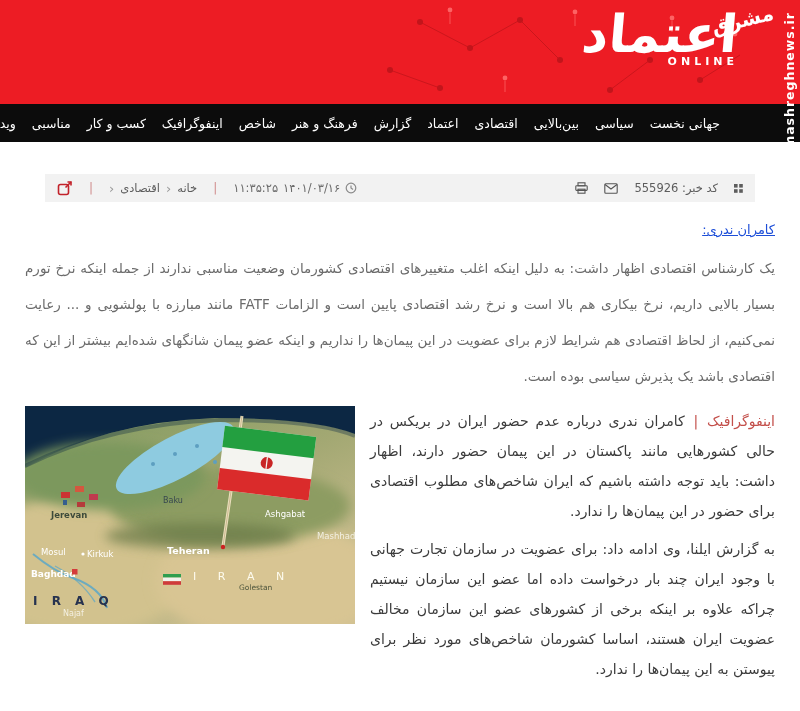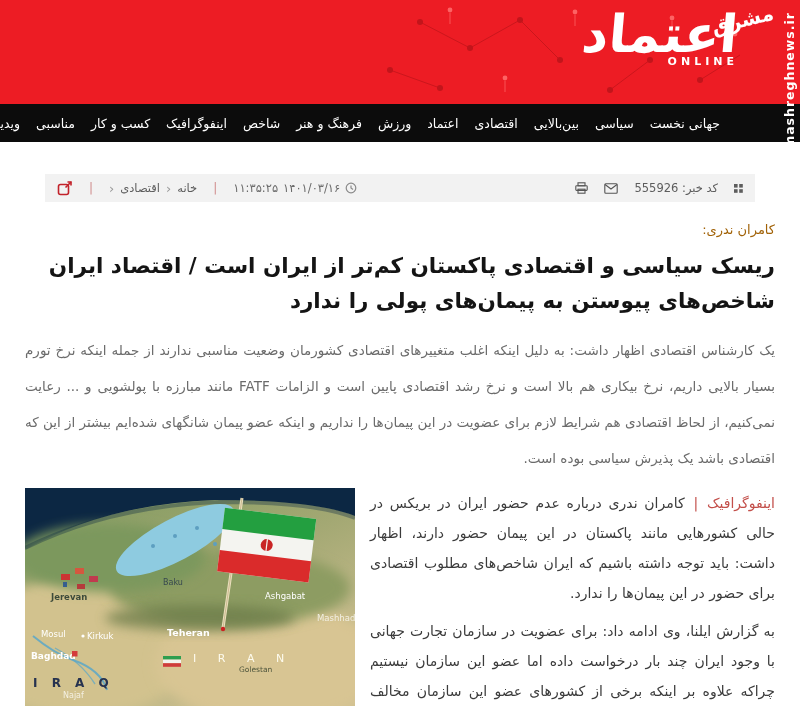--- a/index.html
+++ b/index.html
@@ -33,21 +33,21 @@
   .tb-left { display:flex; align-items:center; gap:16px; direction:ltr; }
   .tb-right { display:flex; align-items:center; gap:16px; direction:rtl; }
   .tb-sep { color:#d08c8c; font-size:12px; }
   .crumbs { display:flex; align-items:center; gap:6px; direction:rtl; }
   .crumb { color:#5d5d5d; cursor:pointer; }
   .chev { color:#999; font-size:13px; }
   .dt { display:flex; align-items:center; gap:5px; direction:rtl; color:#6a6a6a; }
   .icon-btn { display:inline-flex; align-items:center; cursor:pointer; }
 
   
-  .kicker { margin-top:20px; font-size:13px; color:#a16207; }
+  .kicker { margin-top:20px; font-size:13px; color:#1d4ed8;text-decoration:underline; }
   .headline { margin-top:12px; font-size:21.5px; font-weight:bold; color:#141414; line-height:1.62; text-align:right; }
   .lead { margin-top:13px; font-size:13.5px; color:#6b6b6b; line-height:36px; text-align:justify; }
   .article-body { margin-top:12px; display:flex; direction:ltr; gap:15px; }
   .photo { flex:0 0 330px; height:218px; }
   .body-text { flex:1; direction:rtl; font-size:14px; color:#3b3b3b; line-height:30px; text-align:justify; }
   .body-text p { margin-bottom:8px; }
   .source-tag { color:#c34f4a; }
   .tag-sep { color:#c34f4a; padding:0 2px; }
 </style>
 </head>
@@ -97,21 +97,21 @@
   </div>
   <div class="wm-logo">مشرق</div>
 </div>
 
 <div class="nav">
   <span class="nav-item">جهانی نخست</span>
   <span class="nav-item">سیاسی</span>
   <span class="nav-item">بین‌بالایی</span>
   <span class="nav-item">اقتصادی</span>
   <span class="nav-item">اعتماد</span>
-  <span class="nav-item">ورزش</span>
+  <span class="nav-item">گزارش</span>
   <span class="nav-item">فرهنگ و هنر</span>
   <span class="nav-item">شاخص</span>
   <span class="nav-item">اینفوگرافیک</span>
   <span class="nav-item">کسب و کار</span>
   <span class="nav-item">مناسبی</span>
   <span class="nav-item">ویدیو</span>
 </div>
 
 <div class="page">
 
@@ -166,21 +166,20 @@
         <svg width="13" height="12" viewBox="0 0 13 12" fill="none" stroke="#555" stroke-width="1.1">
           <rect x="3" y="0.8" width="7" height="3"></rect>
             <rect x="0.8" y="3.8" width="11.4" height="4.6" rx="0.8"></rect>
           <rect x="3" y="7.2" width="7" height="4"></rect>
         </svg>
       </span>
     </div>
   </div>
 
   <div class="kicker">کامران ندری:</div>
-  <h1 class="headline">ریسک سیاسی و اقتصادی پاکستان کم‌تر از ایران است / اقتصاد ایران شاخص‌های پیوستن به پیمان‌های پولی را ندارد</h1>
   <p class="lead">یک کارشناس اقتصادی اظهار داشت: به دلیل اینکه اغلب متغییرهای اقتصادی کشورمان وضعیت مناسبی ندارند از جمله اینکه نرخ تورم بسیار بالایی داریم، نرخ بیکاری هم بالا است و نرخ رشد اقتصادی پایین است و الزامات FATF مانند مبارزه با پولشویی و ... رعایت نمی‌کنیم، از لحاظ اقتصادی هم شرایط لازم برای عضویت در این پیمان‌ها را نداریم و اینکه عضو پیمان شانگهای شده‌ایم بیشتر از این که اقتصادی باشد یک پذیرش سیاسی بوده است.</p>
 
   <div class="article-body">
 
     <div class="photo">
       <svg width="330" height="218" viewBox="0 0 330 218">
         <defs>
           <linearGradient id="land" x1="0" y1="0" x2="0.7" y2="1">
             <stop offset="0" stop-color="#7f9a5f"></stop>
               <stop offset="0.5" stop-color="#a3a873"></stop>

